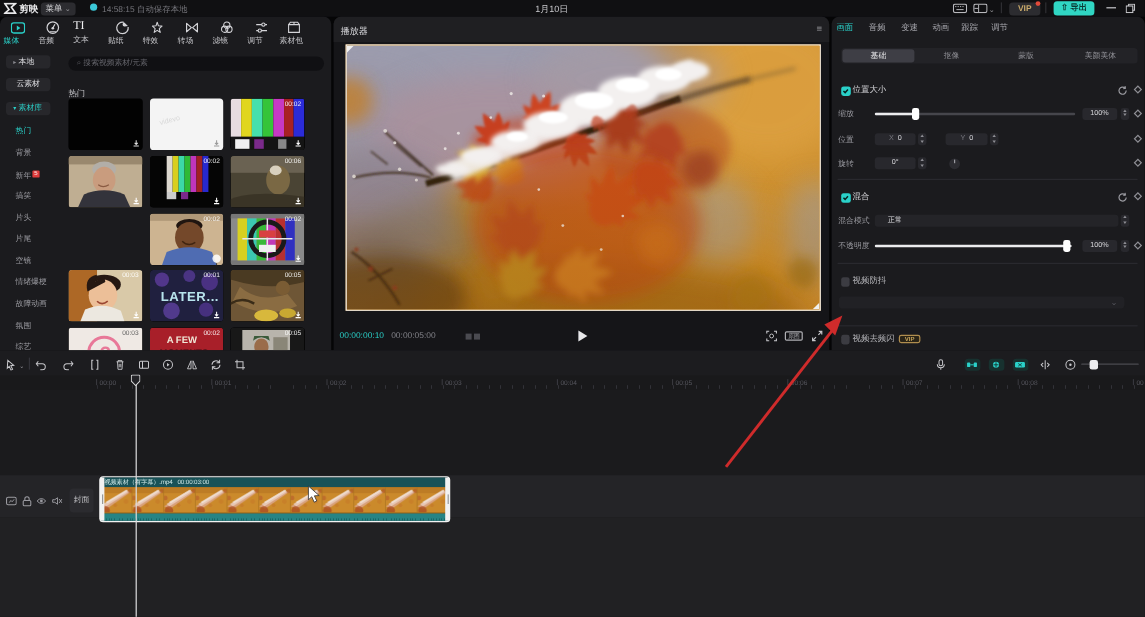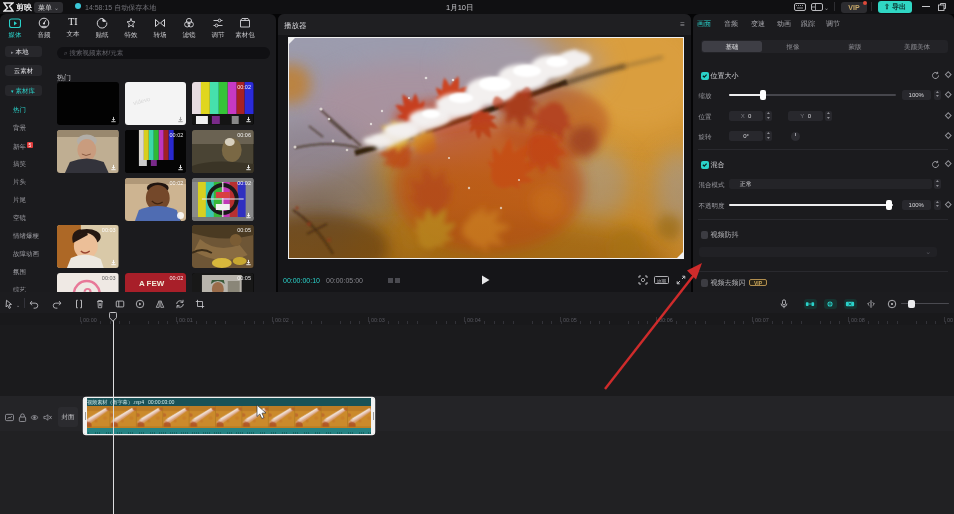--- a/index.html
+++ b/index.html
@@ -1,17 +1,17 @@
 <!DOCTYPE html>
 <html><head><meta charset="utf-8"><style>
 *{margin:0;padding:0;box-sizing:border-box;font-family:"Liberation Sans",sans-serif}
 html,body{width:954px;height:514px;background:#050506;overflow:hidden}
 #app{position:absolute;top:0;left:0;width:954px;height:514px;background:#050506}
 .abs{position:absolute}
-.tbi{position:absolute;top:3px;width:24px;text-align:center;font-size:6.5px;color:#c6c6ca;line-height:9px}
+.tbi{position:absolute;top:3px;width:24px;font-size:6.5px;color:#c6c6ca;line-height:9px}
 .tbi svg{width:12px;height:12px;display:block;margin:0 auto 0.5px}
 .sbtn{position:absolute;left:5px;width:37px;height:11px;background:#27272b;border-radius:3px;font-size:6.5px;line-height:11px;padding-left:6px}
 .sbtn .tri{font-size:5px;color:#8a8a90;margin-right:2px;vertical-align:0.5px}
 .sitem{position:absolute;left:13px;font-size:6.5px;color:#9c9ca2;line-height:8px}
 .thumb{position:absolute;width:61.6px;height:43px;border-radius:3px;overflow:hidden;background:#000}
 .dur{position:absolute;top:2px;right:3px;font-size:5.5px;color:#fff;opacity:0.92}
 .dl{position:absolute;right:2px;bottom:2px;width:7px;height:7px}
 .rtab{position:absolute;top:5px;font-size:7px;color:#a9a9af;line-height:9px}
 .stab{position:absolute;top:1px;width:60px;height:11px;color:#8e8e94;font-size:6.5px;line-height:11px;text-align:center}
 .chk{position:absolute;width:7.5px;height:7.5px;background:#2ad1c9;border-radius:2px}
@@ -211,20 +211,31 @@
 
     <div class="thumb" style="left:57px;top:211.25px"><svg width="61.6" height="43" viewBox="0 0 62 43" preserveAspectRatio="none">
             <rect width="62" height="43" fill="#d9c9a8"></rect>
             <rect x="0" y="0" width="24" height="43" fill="#ad6826"></rect>
             <ellipse cx="30" cy="12" rx="14" ry="8" fill="#261812"></ellipse>
             <ellipse cx="29" cy="21" rx="12" ry="13" fill="#ecbf98"></ellipse>
             <path d="M16 18q-3-12 8-14l-2 6 8-5 1 5z" fill="#261812"></path>
             <path d="M10 43l4-10q15-7 30 1l3 9z" fill="#ece8e0"></path>
             <path d="M24 26q4 4 9 0" stroke="#9a4632" stroke-width="1.3" fill="none"></path>
           </svg><span class="dur">00:03</span><svg class="dl" viewBox="0 0 8 8">
+            <path d="M4 1v4M2.5 3.5L4 5l1.5-1.5M1.5 6.5h5" stroke="#fff" stroke-width="1" fill="none"></path>
+          </svg></div>
+    <div class="thumb" style="left:124.7px;top:211.25px"><svg width="61.6" height="43" viewBox="0 0 62 43" preserveAspectRatio="none">
+            <rect width="62" height="43" fill="#20203f"></rect>
+            <circle cx="10" cy="8" r="6" fill="#51368a"></circle>
+            <circle cx="50" cy="10" r="7" fill="#4a3182"></circle>
+            <circle cx="18" cy="34" r="7" fill="#513a8c"></circle>
+            <circle cx="47" cy="33" r="6" fill="#46307e"></circle>
+            <circle cx="33" cy="5" r="5" fill="#4a3483"></circle>
+            <text x="9" y="26" font-size="11" fill="#b8e4ec" font-weight="bold" letter-spacing="0.5">LATER...</text>
+          </svg><span class="dur">00:01</span><svg class="dl" viewBox="0 0 8 8">
             <path d="M4 1v4M2.5 3.5L4 5l1.5-1.5M1.5 6.5h5" stroke="#fff" stroke-width="1" fill="none"></path>
           </svg></div>
     <div class="thumb" style="left:192.4px;top:211.25px"><svg width="61.6" height="43" viewBox="0 0 62 43" preserveAspectRatio="none">
             <rect width="62" height="43" fill="#6e5636"></rect>
             <path d="M0 0h62v10q-30 8-62-2z" fill="#4a3a22"></path>
             <path d="M8 14q16 14 40 6l8 10q-28 12-54-4z" fill="#8a6c42"></path>
             <circle cx="44" cy="15" r="6" fill="#7a5c34"></circle>
             <ellipse cx="30" cy="38" rx="10" ry="5" fill="#d8b83c"></ellipse>
             <ellipse cx="48" cy="36" rx="7" ry="4" fill="#c8a832"></ellipse>
             <path d="M0 28q10-6 20 0" stroke="#3a2c18" stroke-width="2" fill="none"></path>

